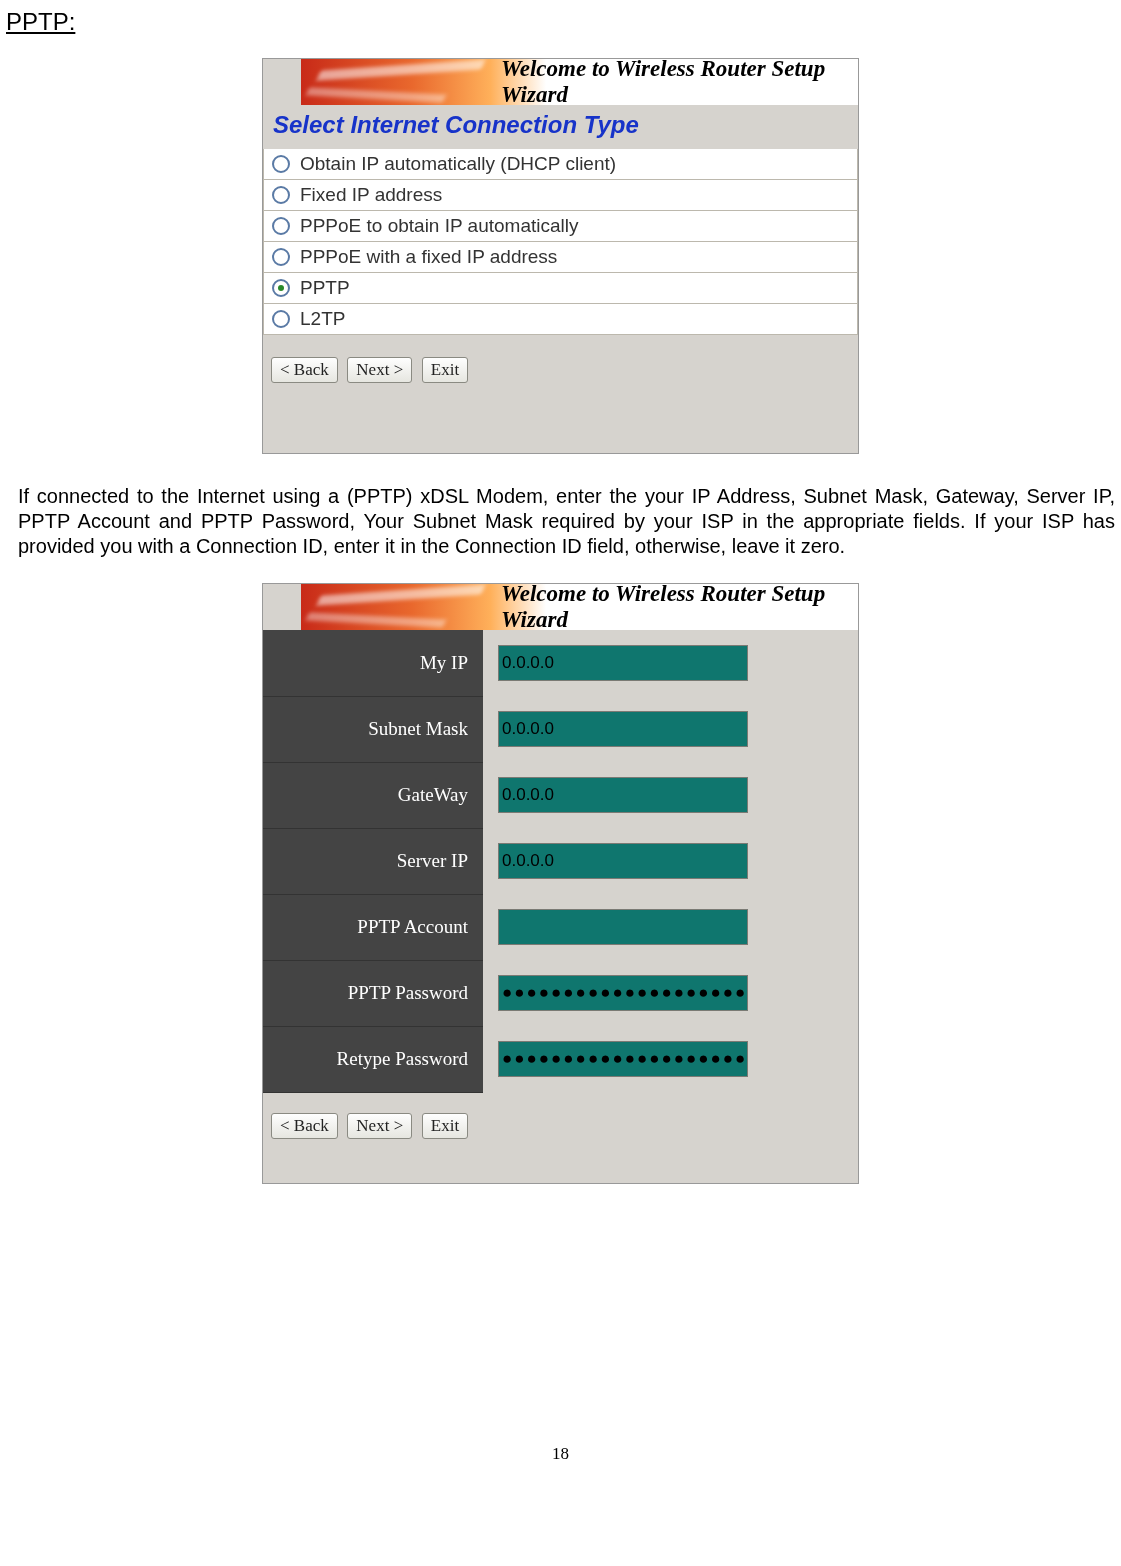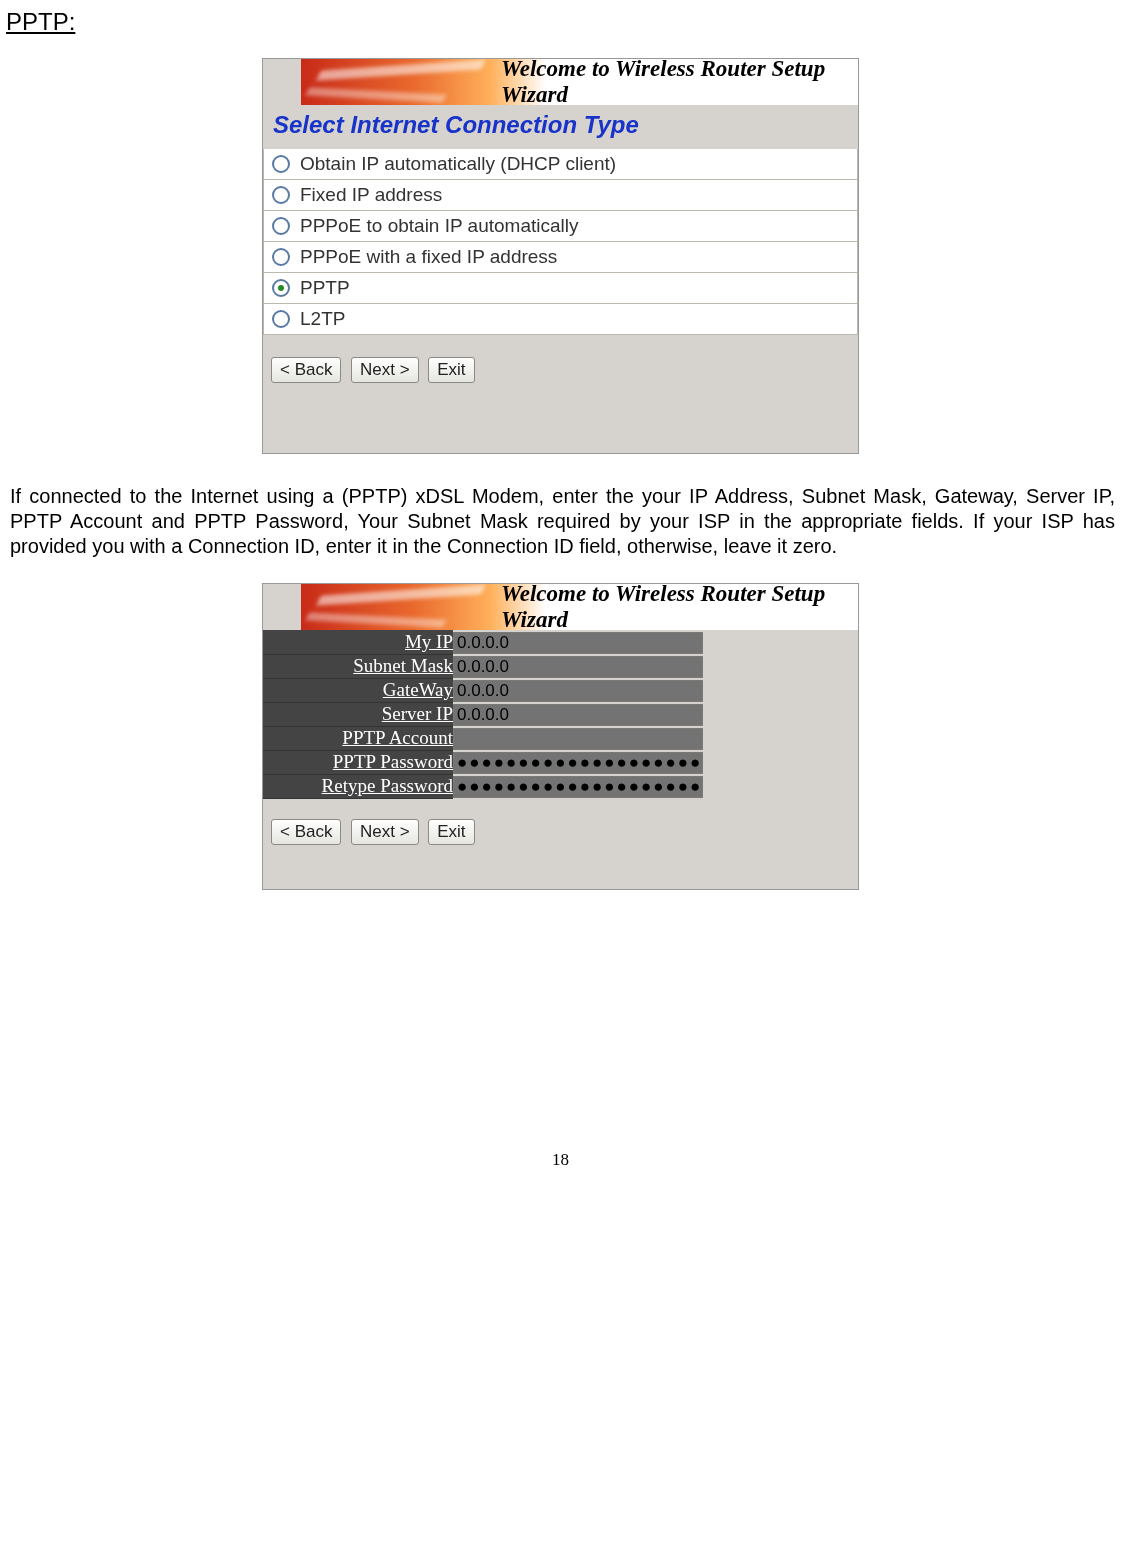--- a/index.html
+++ b/index.html
@@ -97,29 +97,28 @@
   }
   .btn {
     display: inline-block;
     background: linear-gradient(#fefefe, #e6e6e0);
     border: 1px solid #8a8a82;
     border-radius: 3px;
     font-size: 17px;
     color: #222;
     padding: 2px 8px;
     margin-right: 4px;
-    font-family: Liberation Sans, sans-serif;
+    font-family: Liberation Serif, serif;
   }
   .form-grid {
     border-collapse: collapse;
     width: 100%;
   }
   .form-grid td {
-    padding: 0;
-    text-decoration: underline;
+    padding: 15px;
   }
   .form-label {
     background: #444;
     color: #fff;
     font-family: "Times New Roman", serif;
     font-size: 19px;
     text-align: right;
     padding: 4px 6px 4px 4px;
     width: 190px;
     border-bottom: 1px solid #333;
@@ -127,33 +126,33 @@
   .form-value {
     background: #d6d3ce;
     padding: 2px 6px;
   }
   .form-input {
     width: 250px;
     font-family: Arial, sans-serif;
     font-size: 17px;
     padding: 1px 3px;
     border: 1px solid #7a7a74;
-    background: #737373;
-    height: 22px;
+    background: #0f766e;
+    height: 36px;
     box-sizing: border-box;
   }
   .form-input.pwd {
     letter-spacing: 2px;
     font-family: Arial, sans-serif;
   }
   .body-text {
     font-size: 20px;
     line-height: 1.25;
     text-align: justify;
-    margin: 8px 0 24px 4px;
+    margin: 8px 0 24px 12px;
   }
   .page-number {
     text-align: center;
     font-family: "Times New Roman", serif;
     font-size: 17px;
     margin-top: 260px;
   }
   .wizard2-btn-row { padding: 20px 8px 44px 8px; }
 </style>
 </head>

